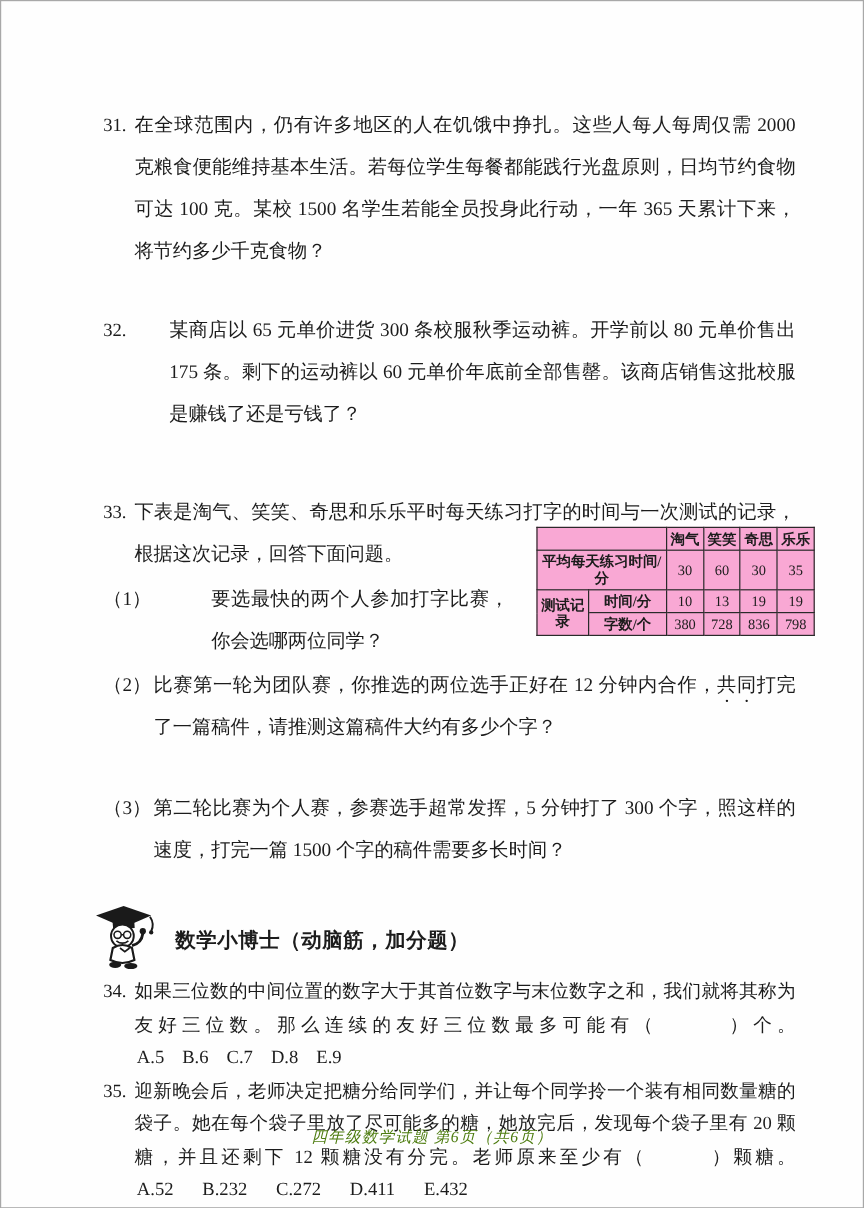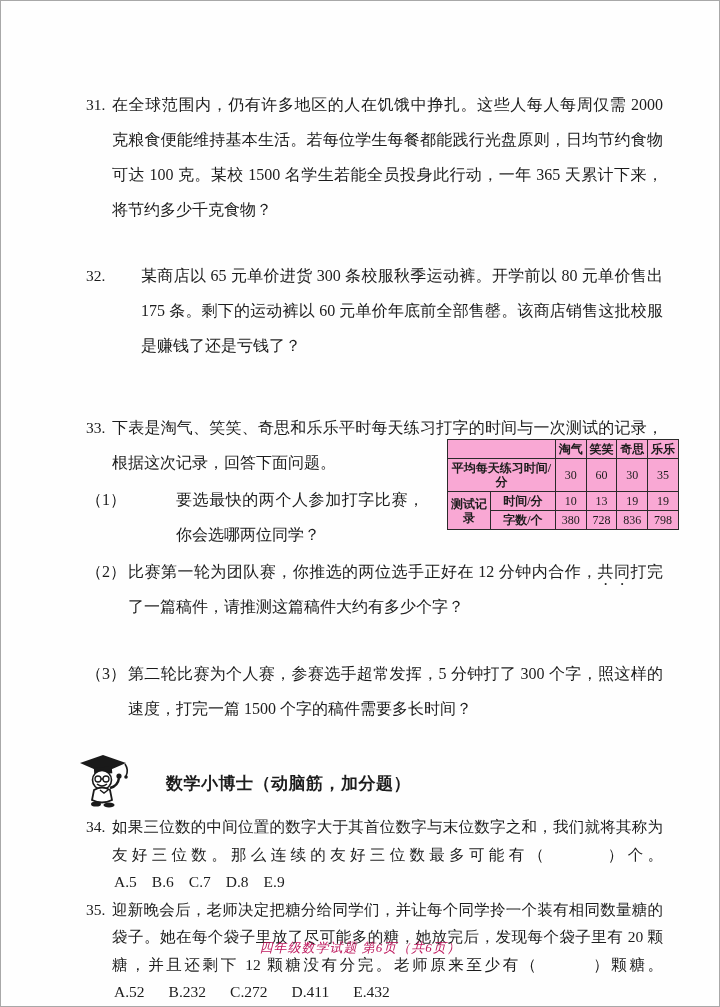--- a/index.html
+++ b/index.html
@@ -66,37 +66,37 @@
   .data-table .col-grp { width: 58px; }
   .data-table .col-sub { width: 90px; }
   .data-table .col-d { width: 36px; }
 
   
   .scholar {
     margin-top: 29px; margin-bottom: 2px;
     display: flex; align-items: center; gap: 12px;
     height: 56px;
   }
-  .scholar-title { font-size: 17px; font-weight: bold; letter-spacing: 0.5px; margin-left: 20px; }
+  .scholar-title { font-size: 17px; font-weight: bold; letter-spacing: 0.5px; }
   .scholar-icon { flex: none; margin-left: -10px; }
 
   .opts { white-space: nowrap; }
   .opt { display: inline-block; }
   .opts-sm .opt { margin-left: 15px; }
   .opts-lg .opt { margin-left: 24px; }
   .opts-sm .opt:first-child, .opts-lg .opt:first-child { margin-left: 2px; }
 
   .footer {
     position: absolute;
     left: 0; right: 0; bottom: 49px;
     text-align: center;
     font-size: 13px;
     font-style: italic;
     letter-spacing: 1px;
-    color: #be185d;
+    color: #4d7c0f;
   }
 </style>
 </head>
 <body>
 
 <div class="page">
   <div class="content">
 
     <section class="q q-wide" id="q31">
       <span class="q-num">31.</span>

